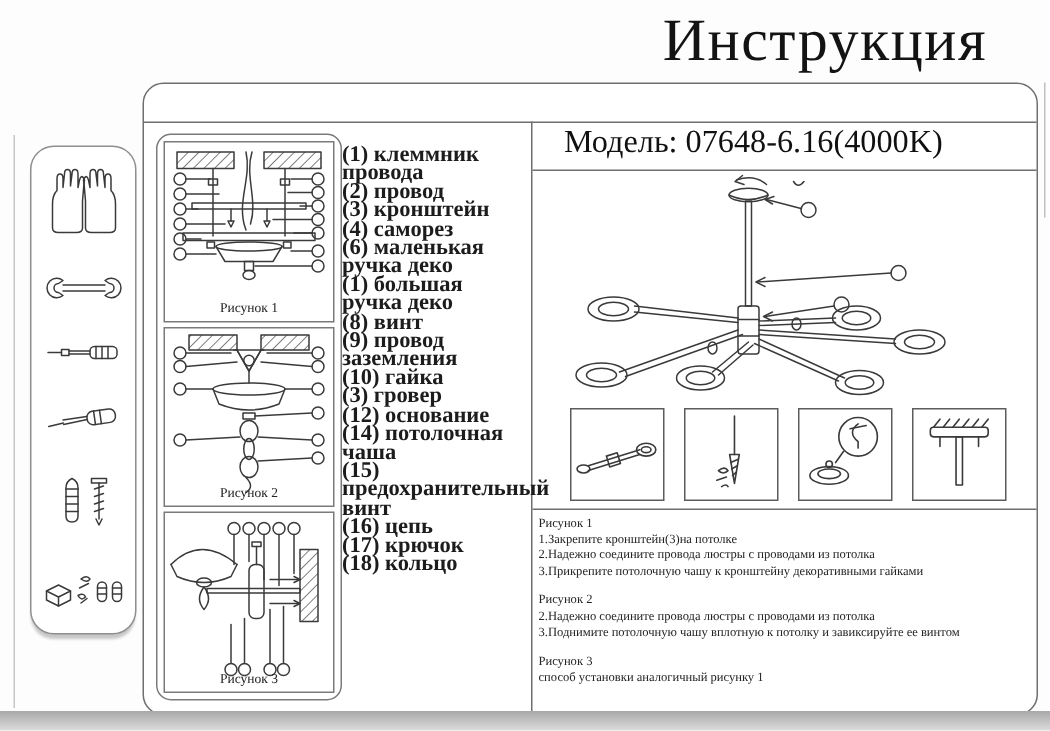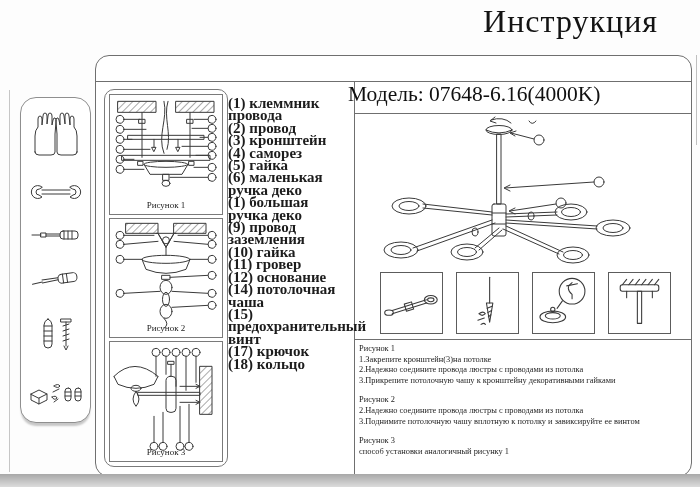--- a/index.html
+++ b/index.html
@@ -1,21 +1,21 @@
 <!DOCTYPE html>
 <html><head>
 <meta charset="utf-8">
 <style>
   html,body{margin:0;padding:0;background:#e9e9e9;}
   #page{position:relative;width:700px;height:487px;background:#fdfdfd;overflow:hidden;
         font-family:"Liberation Serif",serif;color:#1a1a1a;}
   svg{display:block;}
   .stroke{stroke:#3a3a3a;fill:none;stroke-width:1;stroke-linecap:round;stroke-linejoin:round;}
 
-  .page-title{position:absolute;top:3px;right:42px;font-size:32px;letter-spacing:1px;color:#131313;}
+  .page-title{position:absolute;top:3px;right:42px;font-size:40px;letter-spacing:1px;color:#131313;}
 
   .main-panel{position:absolute;left:95px;top:55px;width:595px;height:420px;
               border:1.5px solid #6f6f6f;border-radius:14px;background:#fff;}
   .main-topline{position:absolute;left:0;right:0;top:25px;border-top:1px solid #6f6f6f;}
   .main-vline{position:absolute;left:258px;top:25px;bottom:0;border-left:1px solid #6f6f6f;}
 
   .sidebar{position:absolute;left:20px;top:97px;width:71px;height:326px;background:#fff;
            border:1.5px solid #8f8f8f;border-radius:16px;display:flex;flex-direction:column;
            align-items:center;justify-content:space-between;padding:12px 0;box-sizing:border-box;
            box-shadow:0 4px 2px -1px #c7c7c7;}
@@ -25,21 +25,21 @@
                  padding:4px;display:flex;flex-direction:column;gap:3px;background:#fff;}
   .figure-box{flex:1;border:1px solid #7a7a7a;position:relative;background:#fff;overflow:hidden;}
   .figure-box svg{position:absolute;left:0;top:0;width:100%;height:100%;}
   .figure-caption{position:absolute;bottom:4px;left:0;width:100%;text-align:center;
                   font-size:9px;color:#222;}
 
   .parts-list{position:absolute;left:132px;top:41px;width:119px;font-size:15px;
               line-height:12.4px;font-weight:700;color:#1c1c1c;}
   .part-item{white-space:normal;}
 
-  .model-line{position:absolute;left:252px;top:26px;font-size:21.5px;color:#101010;}
+  .model-line{position:absolute;left:280px;top:26px;font-size:21.5px;color:#101010;}
   .model-underline{position:absolute;left:259px;top:57px;right:0;border-top:1px solid #6f6f6f;}
 
   .chandelier-wrap{position:absolute;left:275px;top:60px;width:310px;height:152px;}
 
   .steps-row{position:absolute;left:284px;top:216px;width:292px;display:flex;gap:13px;}
   .step-box{width:63px;height:62px;border:1px solid #5c5c5c;background:#fff;box-sizing:border-box;}
   .step-box svg{width:100%;height:100%;}
 
   .sep-line{position:absolute;left:259px;top:283px;right:0;border-top:1px solid #6f6f6f;}
 
@@ -302,29 +302,30 @@
         </svg>
         <div class="figure-caption">Рисунок 3</div>
       </div>
     </div>
 
     <div class="parts-list">
       <div class="part-item">(1) клеммник провода</div>
       <div class="part-item">(2) провод</div>
       <div class="part-item">(3) кронштейн</div>
       <div class="part-item">(4) саморез</div>
-      <div class="part-item">(5) гайка</div>
       <div class="part-item">(6) маленькая ручка деко</div>
       <div class="part-item">(1) большая ручка деко</div>
+      <div class="part-item">(8) винт</div>
       <div class="part-item">(9) провод заземления</div>
       <div class="part-item">(10) гайка</div>
-      <div class="part-item">(11) гровер</div>
+      <div class="part-item">(3) гровер</div>
       <div class="part-item">(12) основание</div>
       <div class="part-item">(14) потолочная чаша</div>
       <div class="part-item">(15) предохранительный винт</div>
+      <div class="part-item">(16) цепь</div>
       <div class="part-item">(17) крючок</div>
       <div class="part-item">(18) кольцо</div>
     </div>
 
     <div class="model-line">Модель: 07648-6.16(4000K)</div>
     <div class="model-underline"></div>
 
     <div class="chandelier-wrap">
       <svg viewBox="0 0 310 152" width="310" height="152">
         <g class="stroke">

